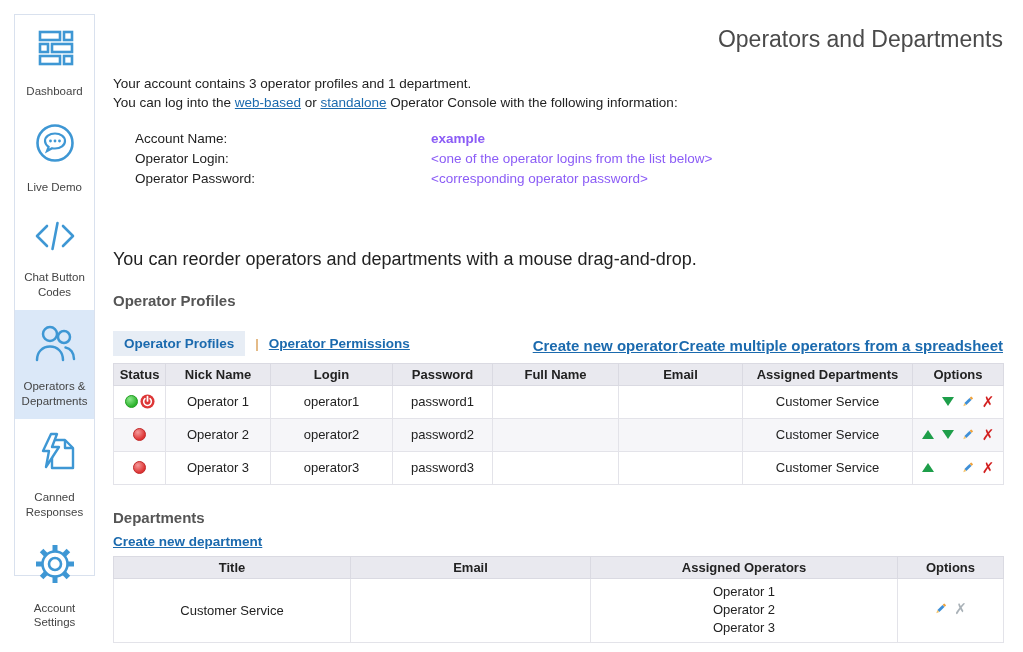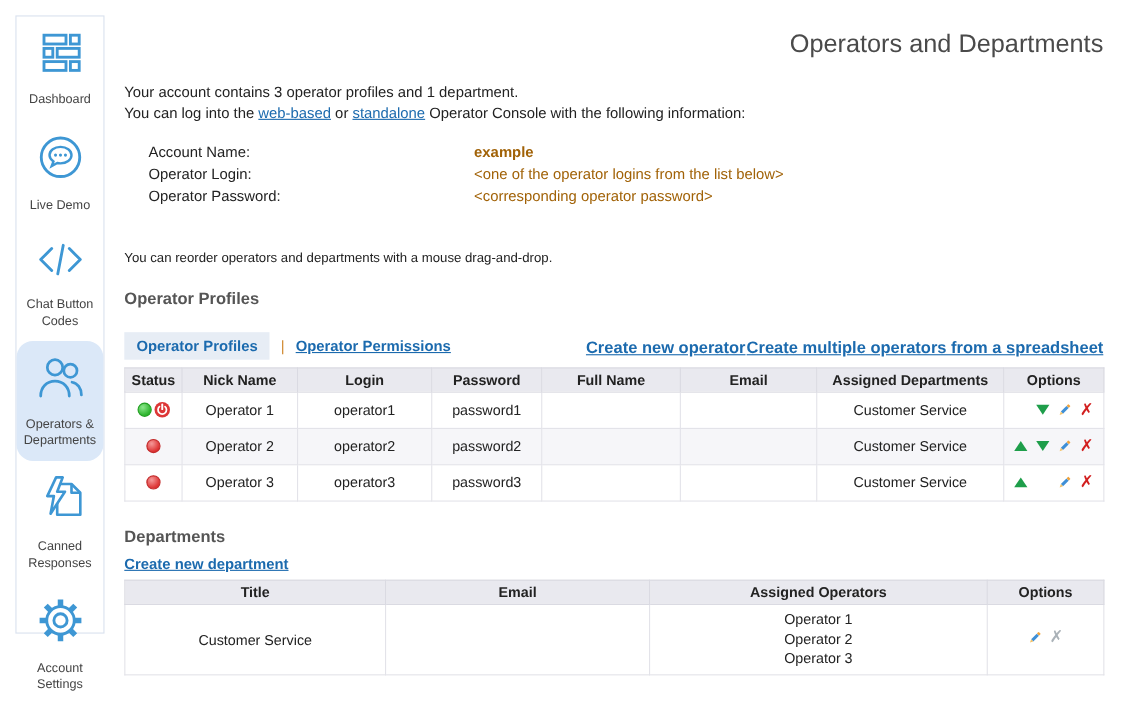--- a/index.html
+++ b/index.html
@@ -4,38 +4,38 @@
 <style>
   * { box-sizing: border-box; margin: 0; padding: 0; }
   html,body { width:1023px; height:652px; background:#fff; overflow:hidden;
     font-family:"Liberation Sans","DejaVu Sans",sans-serif; color:#333; }
 
   
   .sidebar { position:absolute; left:14px; top:14px; width:81px; height:562px;
     background:#fff; border:1px solid #d9e1ee; display:flex; flex-direction:column; }
   .side-item { display:flex; flex-direction:column; align-items:center;
     padding:11px 2px 10px; cursor:pointer; }
-  .side-item.selected { background:#dbe8f8;border-radius:15px; }
+  .side-item.selected { background:#dbe8f8; }
   .side-icon svg { display:block; }
   .side-label { font-size:11.5px; color:#444; text-align:center; line-height:1.3; margin-top:14px; }
 
   
   .main { position:absolute; left:113px; top:0; width:890px; }
   .page-title { margin-top:26px; text-align:right; font-size:23px; font-weight:400; color:#4a4a4a; }
   .intro { margin-top:22px; font-size:13.5px; line-height:1.4; color:#222; }
   a.lnk { color:#1b6aae; text-decoration:underline; cursor:pointer; }
   a.blnk { color:#1b6aae; font-weight:bold; text-decoration:underline; cursor:pointer; }
 
   .creds { margin:16px 0 0 22px; font-size:13.5px; }
   .cred-row { display:flex; line-height:20px;gap:31px; }
   .cred-label { width:265px; color:#222; }
-  .cred-value { color:#a16207; }
+  .cred-value { color:#8b5cf6; }
   .cred-value.bold { font-weight:bold; }
 
-  .note { margin-top:38px; font-size:12px; color:#222; }
+  .note { margin-top:60px; font-size:18px; color:#222; }
 
   .section-heading { margin-top:22px; font-size:15px; font-weight:bold; color:#555; }
 
   .tabs-row { margin-top:22px; display:flex; justify-content:space-between; align-items:flex-end; }
   .tabs { display:flex; align-items:center; font-size:13.5px; font-weight:bold; }
   .tab-active { background:#e7edf5; color:#1b6aae; padding:5px 11px; cursor:default; }
   .tab-sep { color:#d0882e; margin:0 10px; font-weight:normal; }
   .create-links { text-align:right; font-size:15px; line-height:1.35; display:flex; flex-direction:row; gap:1px; }
 
   table.grid { border-collapse:collapse; width:890px; table-layout:fixed; margin-top:7px; }

